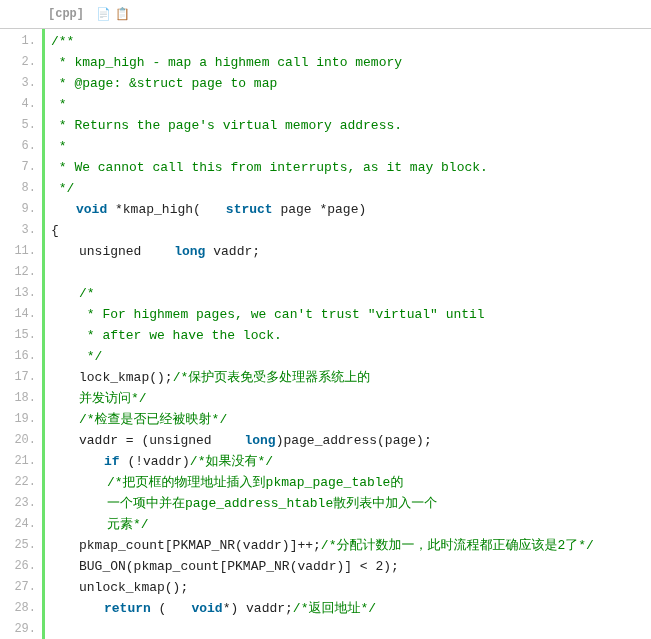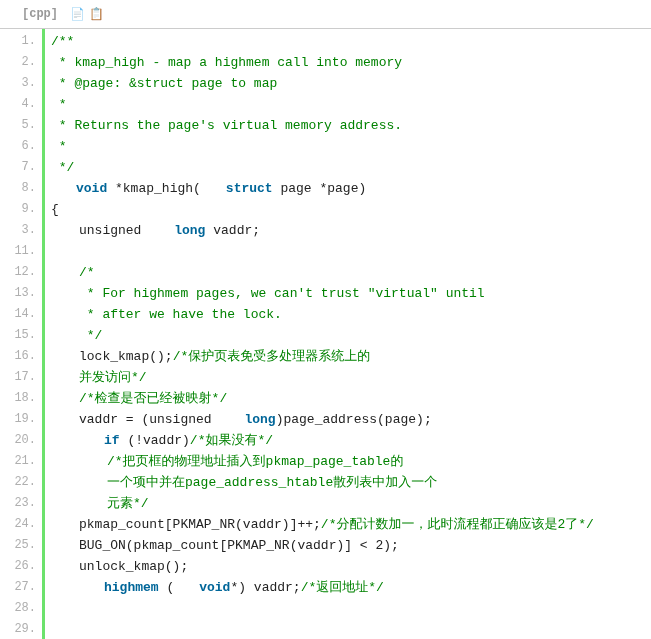--- a/index.html
+++ b/index.html
@@ -9,21 +9,21 @@
     font-size: 13px;
     background: #fff;
     width: 651px;
   }
   .container {
     width: 651px;
   }
   .header {
     display: flex;
     align-items: center;
-    padding: 4px 0 4px 22px;
+    padding: 4px 0 4px 48px;
     border-bottom: 1px solid #ccc;
     height: 20px;
   }
   .lang-tag {
     color: #999;
     font-weight: bold;
     font-size: 12px;
     margin-right: 8px;
   }
   .header-icon {
@@ -106,36 +106,37 @@
         <div class="ln">28.</div>
         <div class="ln">29.</div>
       </div>
     <div class="code" id="code">
         <div class="line"><span><span class="cm">/**</span></span></div>
         <div class="line"><span><span class="cm"> * kmap_high - map a highmem call into memory</span></span></div>
         <div class="line"><span><span class="cm"> * @page: &amp;struct page to map</span></span></div>
         <div class="line"><span><span class="cm"> *</span></span></div>
         <div class="line"><span><span class="cm"> * Returns the page's virtual memory address.</span></span></div>
         <div class="line"><span><span class="cm"> *</span></span></div>
+        <div class="line"><span><span class="cm"> * We cannot call this from interrupts, as it may block.</span></span></div>
         <div class="line"><span><span class="cm"> */</span></span></div>
         <div class="line"><span><span class="kw">void</span><span class="pl"> *kmap_high(</span><span class="kw">struct</span><span class="pl"> page *page)</span></span></div>
         <div class="line"><span><span class="pl">{</span></span></div>
         <div class="line"><span class="ind1"><span class="pl">unsigned </span><span class="kw">long</span><span class="pl"> vaddr;</span></span></div>
         <div class="line"><span></span></div>
         <div class="line"><span class="ind1"><span class="cm">/*</span></span></div>
         <div class="line"><span class="ind1"><span class="cm"> * For highmem pages, we can't trust "virtual" until</span></span></div>
         <div class="line"><span class="ind1"><span class="cm"> * after we have the lock.</span></span></div>
         <div class="line"><span class="ind1"><span class="cm"> */</span></span></div>
         <div class="line"><span class="ind1"><span class="pl">lock_kmap();</span><span class="cm">/*保护页表免受多处理器系统上的</span></span></div>
         <div class="line"><span class="ind1"><span class="cm">并发访问*/</span></span></div>
         <div class="line"><span class="ind1"><span class="cm">/*检查是否已经被映射*/</span></span></div>
         <div class="line"><span class="ind1"><span class="pl">vaddr = (unsigned </span><span class="kw">long</span><span class="pl">)page_address(page);</span></span></div>
         <div class="line"><span class="ind1"><span class="kw">if</span><span class="pl"> (!vaddr)</span><span class="cm">/*如果没有*/</span></span></div>
         <div class="line"><span class="ind2"><span class="cm">/*把页框的物理地址插入到pkmap_page_table的</span></span></div>
         <div class="line"><span class="ind2"><span class="cm">一个项中并在page_address_htable散列表中加入一个</span></span></div>
         <div class="line"><span class="ind2"><span class="cm">元素*/</span></span></div>
         <div class="line"><span class="ind1"><span class="pl">pkmap_count[PKMAP_NR(vaddr)]++;</span><span class="cm">/*分配计数加一，此时流程都正确应该是2了*/</span></span></div>
         <div class="line"><span class="ind1"><span class="pl">BUG_ON(pkmap_count[PKMAP_NR(vaddr)] &lt; 2);</span></span></div>
         <div class="line"><span class="ind1"><span class="pl">unlock_kmap();</span></span></div>
-        <div class="line"><span class="ind1"><span class="kw">highmem</span><span class="pl"> (</span><span class="kw">void</span><span class="pl">*) vaddr;</span><span class="cm">/*返回地址*/</span></span></div>
+        <div class="line"><span class="ind1"><span class="kw">return</span><span class="pl"> (</span><span class="kw">void</span><span class="pl">*) vaddr;</span><span class="cm">/*返回地址*/</span></span></div>
       </div>
   </div>
 </div>
 
 </body></html>

